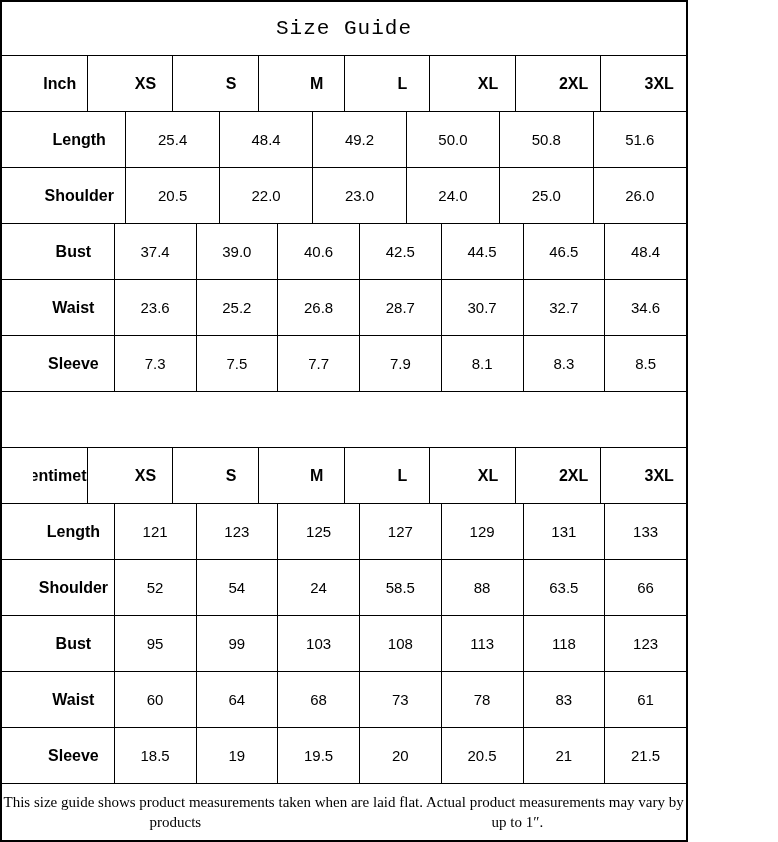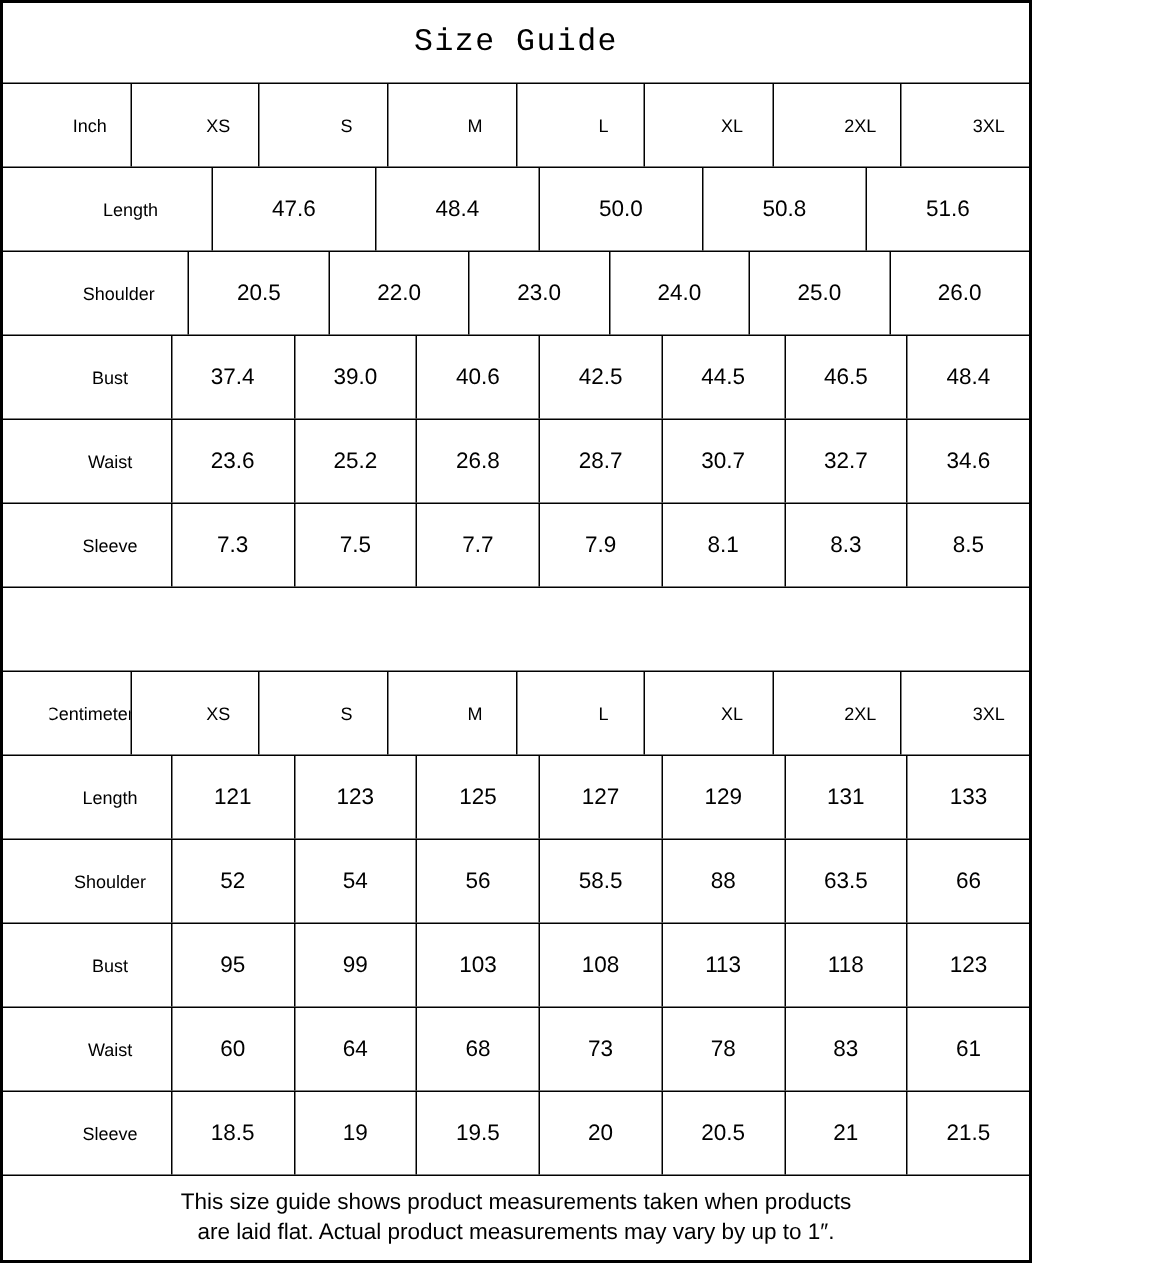--- a/index.html
+++ b/index.html
@@ -40,35 +40,35 @@
     display: flex;
     align-items: center;
     justify-content: center;
     border-right: 1px solid #000;
     font-size: 15px;
     overflow: hidden;
     white-space: nowrap;
   }
   .c:last-child { border-right: none; }
 
-  .hdr .c, .c.label { font-weight: normal; font-size: 12px; margin-left: 31px; }
+  .hdr .c, .c.label { font-weight: bold; font-size: 16px; margin-left: 31px; }
 
   .gap-row {
     flex: 0 0 56px;
     height: 56px;
     border-bottom: 1px solid #000;
   }
 
   .footer-row {
     flex: 1 1 auto;
     display: flex;
-    flex-direction: column;
+    flex-direction: row;
     align-items: center;
     justify-content: center;
-    font-family: Liberation Sans, sans-serif;
+    font-family: Liberation Serif, serif;
     font-size: 15px;
     line-height: 1.35;
     text-align: center;
   }
 </style>
 </head>
 <body>
 
 <div class="size-guide">
 
@@ -80,22 +80,23 @@
     <div class="c">S</div>
     <div class="c">M</div>
     <div class="c">L</div>
     <div class="c">XL</div>
     <div class="c">2XL</div>
     <div class="c">3XL</div>
   </div>
 
   <div class="row">
     <div class="c label">Length</div>
-    <div class="c">47.6</div>
+    <div class="c">25.4</div>
     <div class="c">48.4</div>
+    <div class="c">49.2</div>
     <div class="c">50.0</div>
     <div class="c">50.8</div>
     <div class="c">51.6</div>
   </div>
 
   <div class="row">
     <div class="c label">Shoulder</div>
     <div class="c">20.5</div>
     <div class="c">22.0</div>
     <div class="c">23.0</div>
@@ -158,21 +159,21 @@
     <div class="c">127</div>
     <div class="c">129</div>
     <div class="c">131</div>
     <div class="c">133</div>
   </div>
 
   <div class="row">
     <div class="c label">Shoulder</div>
     <div class="c">52</div>
     <div class="c">54</div>
-    <div class="c">56</div>
+    <div class="c">24</div>
     <div class="c">58.5</div>
     <div class="c">88</div>
     <div class="c">63.5</div>
     <div class="c">66</div>
   </div>
 
   <div class="row">
     <div class="c label">Bust</div>
     <div class="c">95</div>
     <div class="c">99</div>

